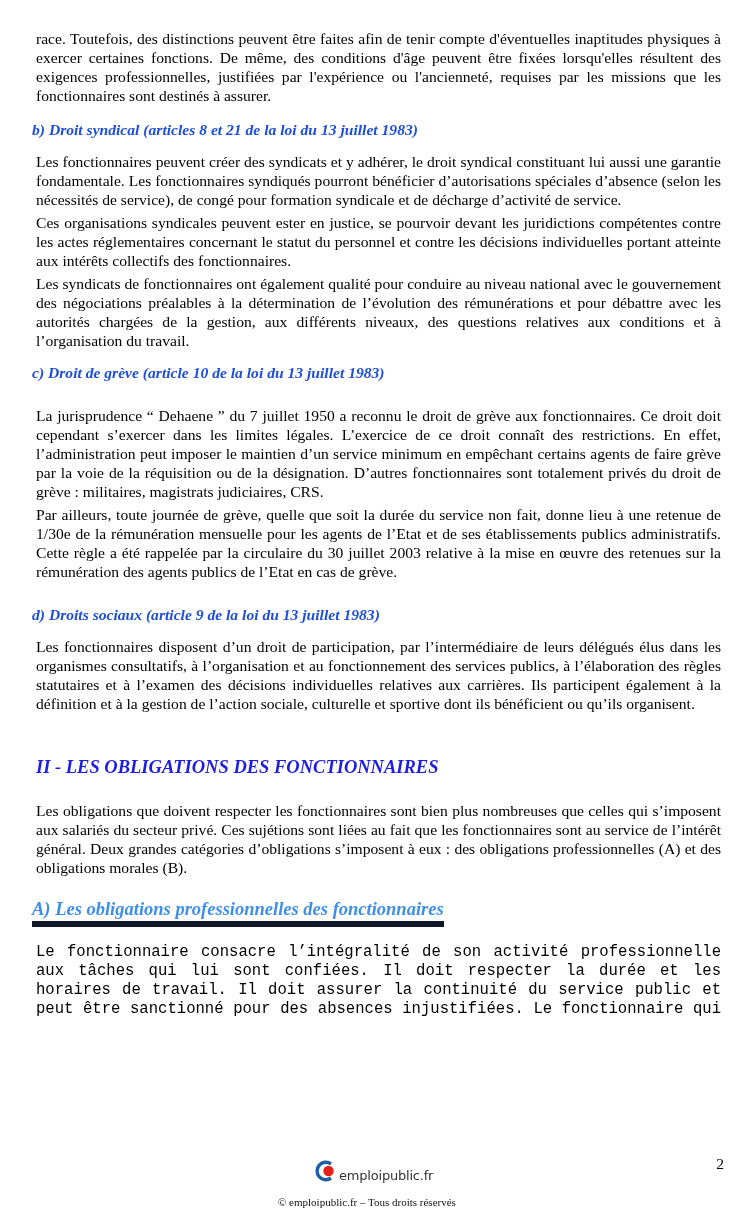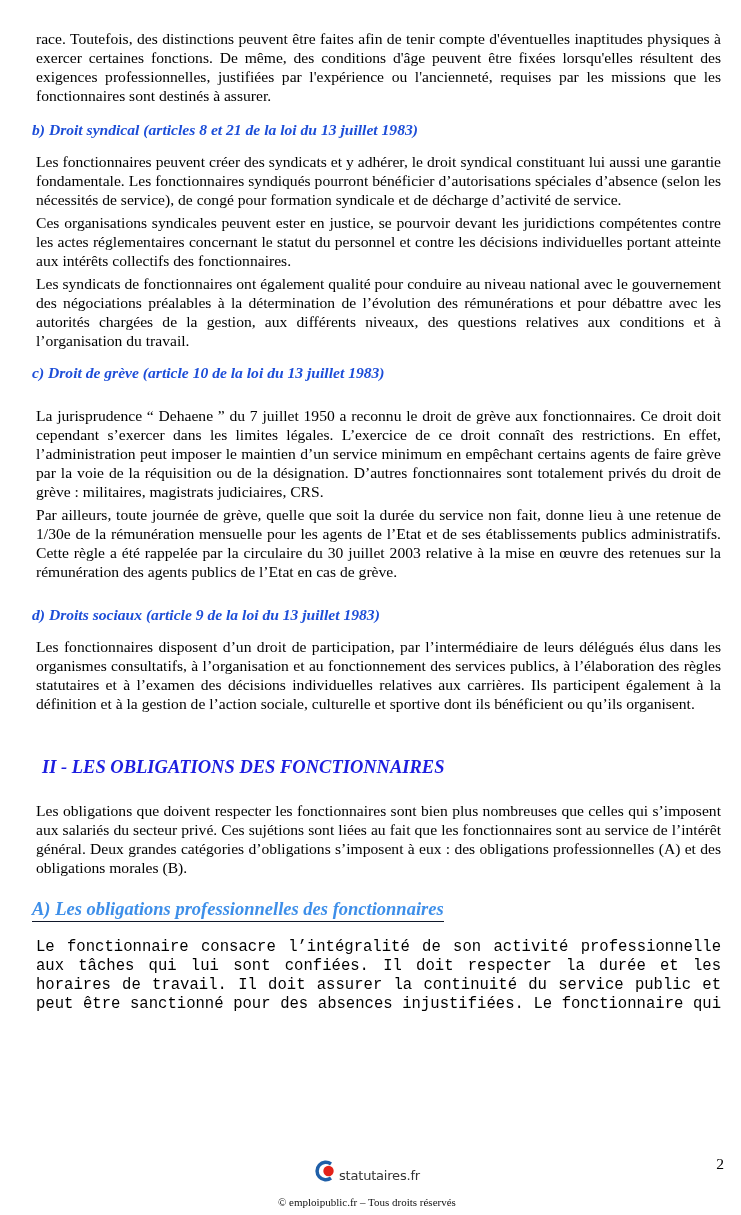--- a/index.html
+++ b/index.html
@@ -30,36 +30,36 @@
     }
     .sub {
       margin: 0;
       font-size: 15.6px;
       font-weight: bold;
       font-style: italic;
       color: #1d4ed8;
       line-height: 22px;
     }
     .h2 {
-      margin: 10px;
+      margin: 4px;
       font-size: 18.5px;
       font-weight: bold;
       font-style: italic;
       color: #1d1ee0;
       line-height: 24px;
     }
     .h3 {
       margin: 0;
       display: inline-block;
       font-size: 18.5px;
       font-weight: bold;
       font-style: italic;
       color: #3e8fe9;
       line-height: 24px;
-      border-bottom: 1px solid #0f172a;
+      border-bottom: 6px solid #0f172a;
       padding-bottom: 0;
     }
     .footer {
       position: absolute;
       left: 0;
       width: 741px;
       top: 1150px;
       height: 65px;
     }
     .page-number {
@@ -128,16 +128,16 @@
 
 <div class="footer">
   <span class="page-number">2</span>
   <div class="logo">
     <span class="logo-mark">
       <svg width="26" height="26" viewBox="0 0 26 26">
         <path d="M19 4.5 A10.5 10.5 0 1 0 19 21.5 L17 18.6 A7 7 0 1 1 17 7.4 Z" fill="#1f5fa8"></path>
         <circle cx="15.5" cy="13" r="5.2" fill="#e32219"></circle>
       </svg>
     </span>
-    <span class="logo-text">statutaires.fr</span>
+    <span class="logo-text">emploipublic.fr</span>
   </div>
   <span class="copyright">© emploipublic.fr – Tous droits réservés</span>
 </div>
 
 </body></html>

